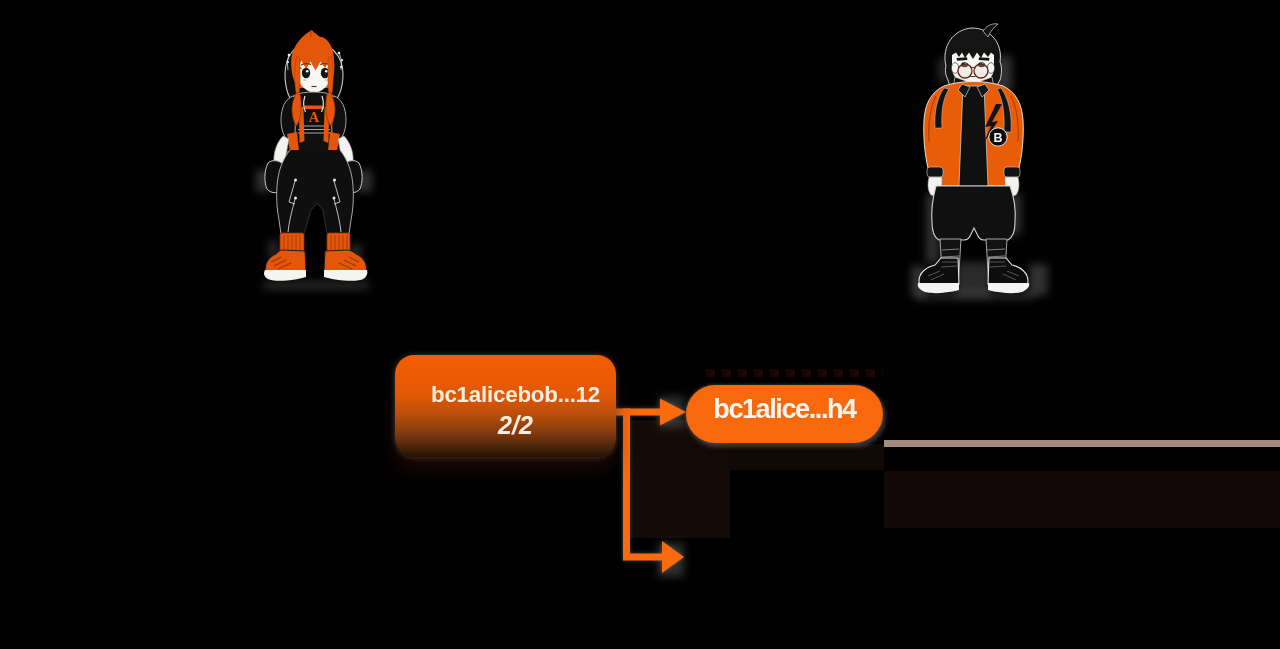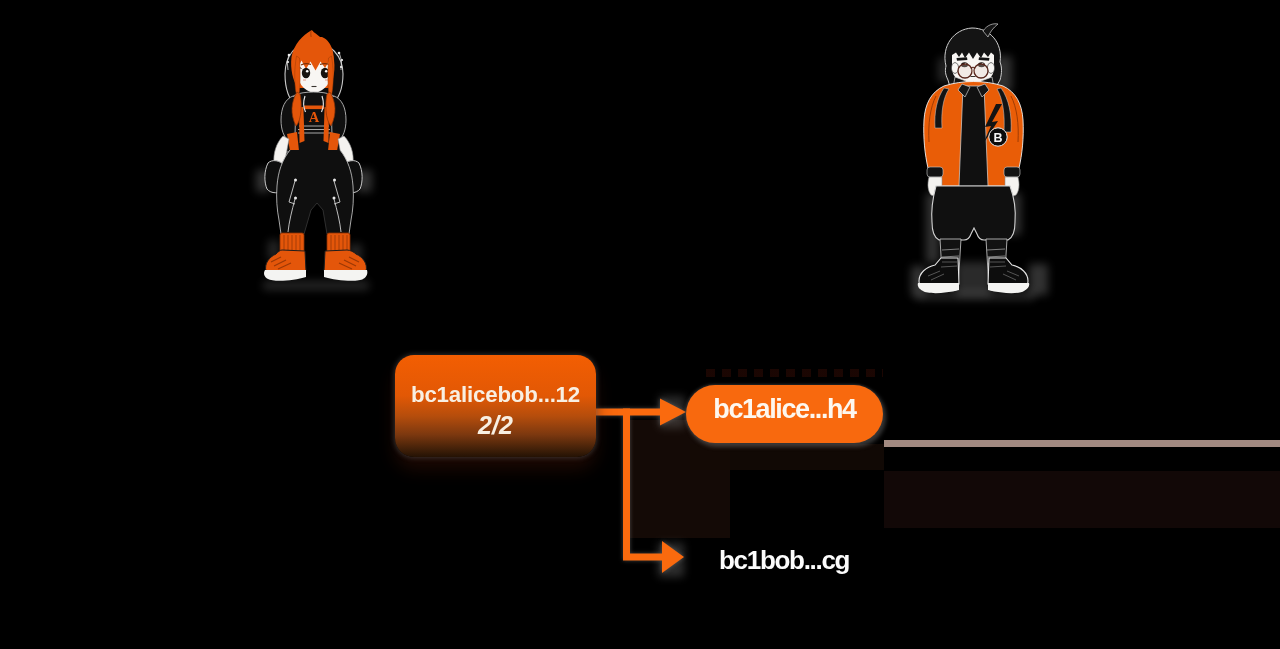--- a/index.html
+++ b/index.html
@@ -3,21 +3,21 @@
 <meta charset="utf-8">
 <style>
   html,body{margin:0;padding:0;background:#000;}
   #stage{position:relative;width:1280px;height:649px;background:#000;overflow:hidden;
          font-family:"Liberation Sans",sans-serif;}
   .abs{position:absolute;}
   .sm{position:absolute;background:#7d7d7d;opacity:.40;filter:blur(4px);border-radius:2px;}
   #box1{left:395px;top:355px;width:201px;height:102px;border-radius:19px;
         background:linear-gradient(180deg,#f35e02 0%,#e25805 40%,#b54d0c 60%,#7c380f 78%,#432109 92%,#241204 100%);
         display:flex;flex-direction:column;align-items:center;justify-content:center;
-        box-shadow:0 0 5px 1px rgba(110,110,110,0.4), 0 12px 18px rgba(60,18,5,0.5);}
+        box-shadow:0 0 5px 1px rgba(110,110,110,0.4), 0 12px 18px rgba(60,18,5,0.5);padding-left:20px;}
   #box1 .l1{font-size:22.3px;font-weight:bold;color:#f8efe2;line-height:22px;letter-spacing:-0.2px;margin-top:9px;}
   #box1 .l2{font-size:25px;font-weight:bold;font-style:italic;color:#f8efe2;line-height:25px;margin-top:7px;text-align:right;}
   #pill{left:686px;top:385px;width:197px;height:58px;border-radius:29px;background:#f8690e;
         display:flex;align-items:center;justify-content:center;padding-bottom:10px;box-sizing:border-box;
         box-shadow:2px 3px 4px 1px rgba(120,120,120,0.45), -1px -1px 3px 0px rgba(110,110,110,0.35);}
   #pill span{font-size:27px;font-weight:bold;color:#fdf7ef;letter-spacing:-1.4px;}
   #t3{left:719px;top:545px;font-size:26px;font-weight:bold;color:#fcfcfc;letter-spacing:-1.3px;}
   #haze1{left:629px;top:420px;width:101px;height:118px;background:#140a06;}
   #haze2{left:706px;top:369px;width:177px;height:8px;
          background:repeating-linear-gradient(90deg,#2b0a04 0 9px,#000 9px 16px);opacity:.62;}
@@ -55,21 +55,20 @@
     <path d="M660 398.5 L686 412 L660 425.5 Z" fill="#fa6a0e"></path>
     <path d="M662 541 L684 557 L662 573 Z" fill="#fa6a0e"></path>
   </svg>
   <div class="abs" id="box1">
     <div class="l1">bc1alicebob...12</div>
     <div class="l2">2/2</div>
   </div>
   <div class="abs" id="pill">
       <span>bc1alice...h4</span>
     </div>
-  <div class="abs" id="t3">bc1bob...cg</div>
 
   <svg class="abs" id="girl" style="left:253px;top:18px" width="125" height="280" viewBox="253 18 125 280">
 
     <path d="M313 42 C296 42 285 56 285 74 C285 90 290 101 297 107 L330 107 C337 101 343 90 343 74 C343 56 330 42 313 42 Z" fill="#0e0e0e" stroke="#c9c9c9" stroke-width="1.1"></path>
 
     <path d="M289 54 Q286 62 288 70 M339 52 Q343 60 341 70" fill="none" stroke="#d8d8d8" stroke-width="0.8"></path>
     <circle cx="289" cy="55" r="1.3" fill="#eee"></circle>
       <circle cx="288" cy="62" r="1.1" fill="#eee"></circle>
     <circle cx="339" cy="53" r="1.3" fill="#eee"></circle>
       <circle cx="342" cy="60" r="1.1" fill="#eee"></circle>

